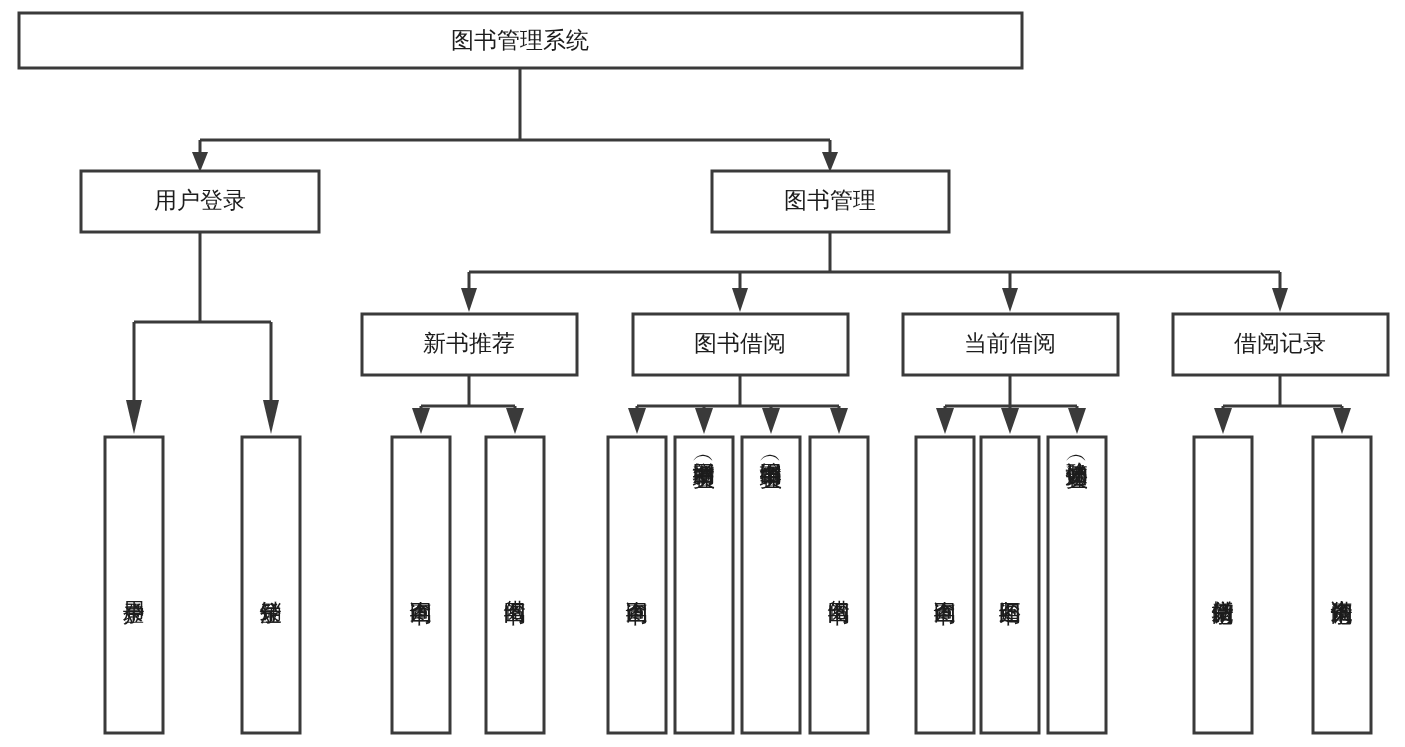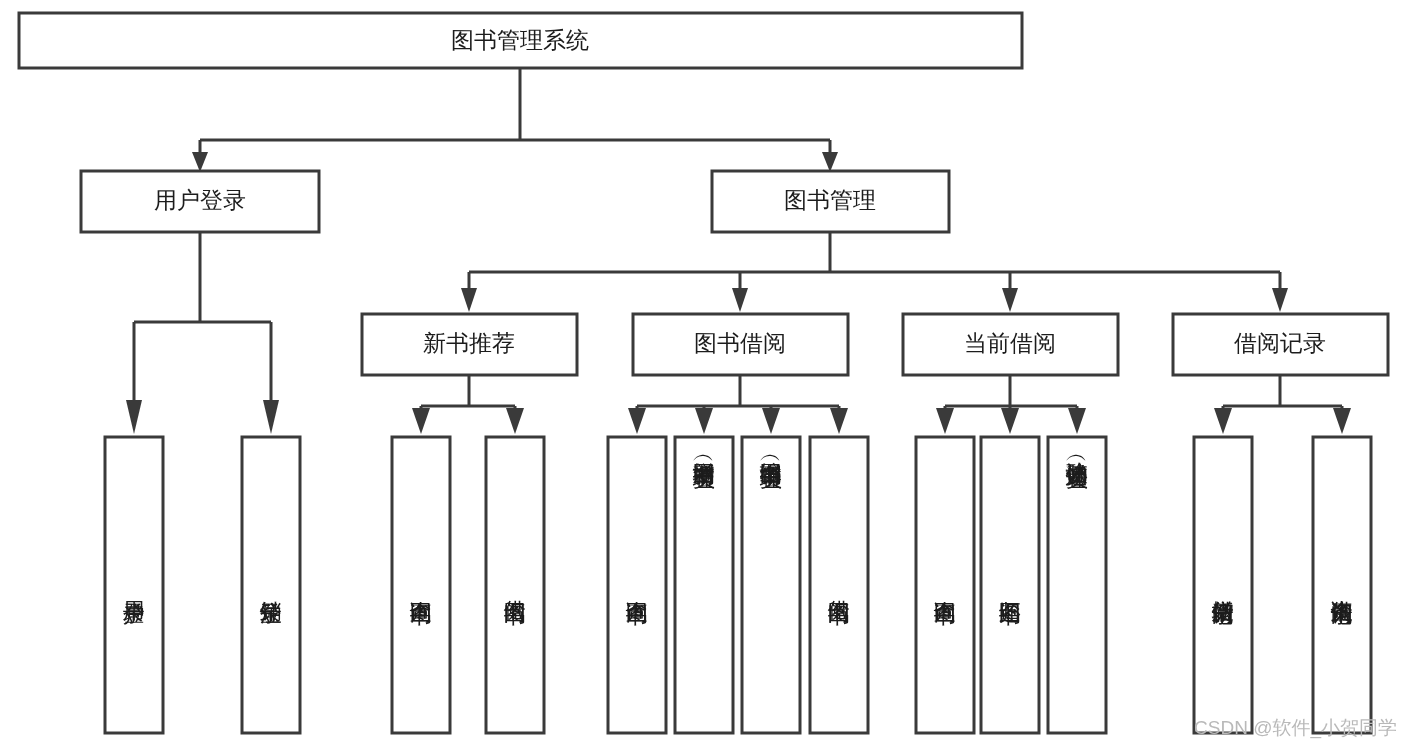--- a/index.html
+++ b/index.html
@@ -180,15 +180,14 @@
   <div class="leaf-label" style="left:742px; top:444px; width:58px; height:289px; justify-content:flex-start;">编辑图书（管理员）</div>
   <div class="leaf-label" style="left:810px; top:437px; width:58px; height:296px; justify-content:center;">借阅图书</div>
 
   <div class="leaf-label" style="left:916px; top:437px; width:58px; height:296px; justify-content:center;">查询图书</div>
   <div class="leaf-label" style="left:981px; top:437px; width:58px; height:296px; justify-content:center;">归还图书</div>
   <div class="leaf-label" style="left:1048px; top:444px; width:58px; height:289px; justify-content:flex-start;">确认归还（管理员）</div>
 
   <div class="leaf-label" style="left:1194px; top:437px; width:58px; height:296px; justify-content:center;">新增借阅记录</div>
   <div class="leaf-label" style="left:1313px; top:437px; width:58px; height:296px; justify-content:center;">查询借阅记录</div>
 
-  <div class="watermark">CSDN @软件_小贺同学</div>
 
 </div>
 
 </body></html>

